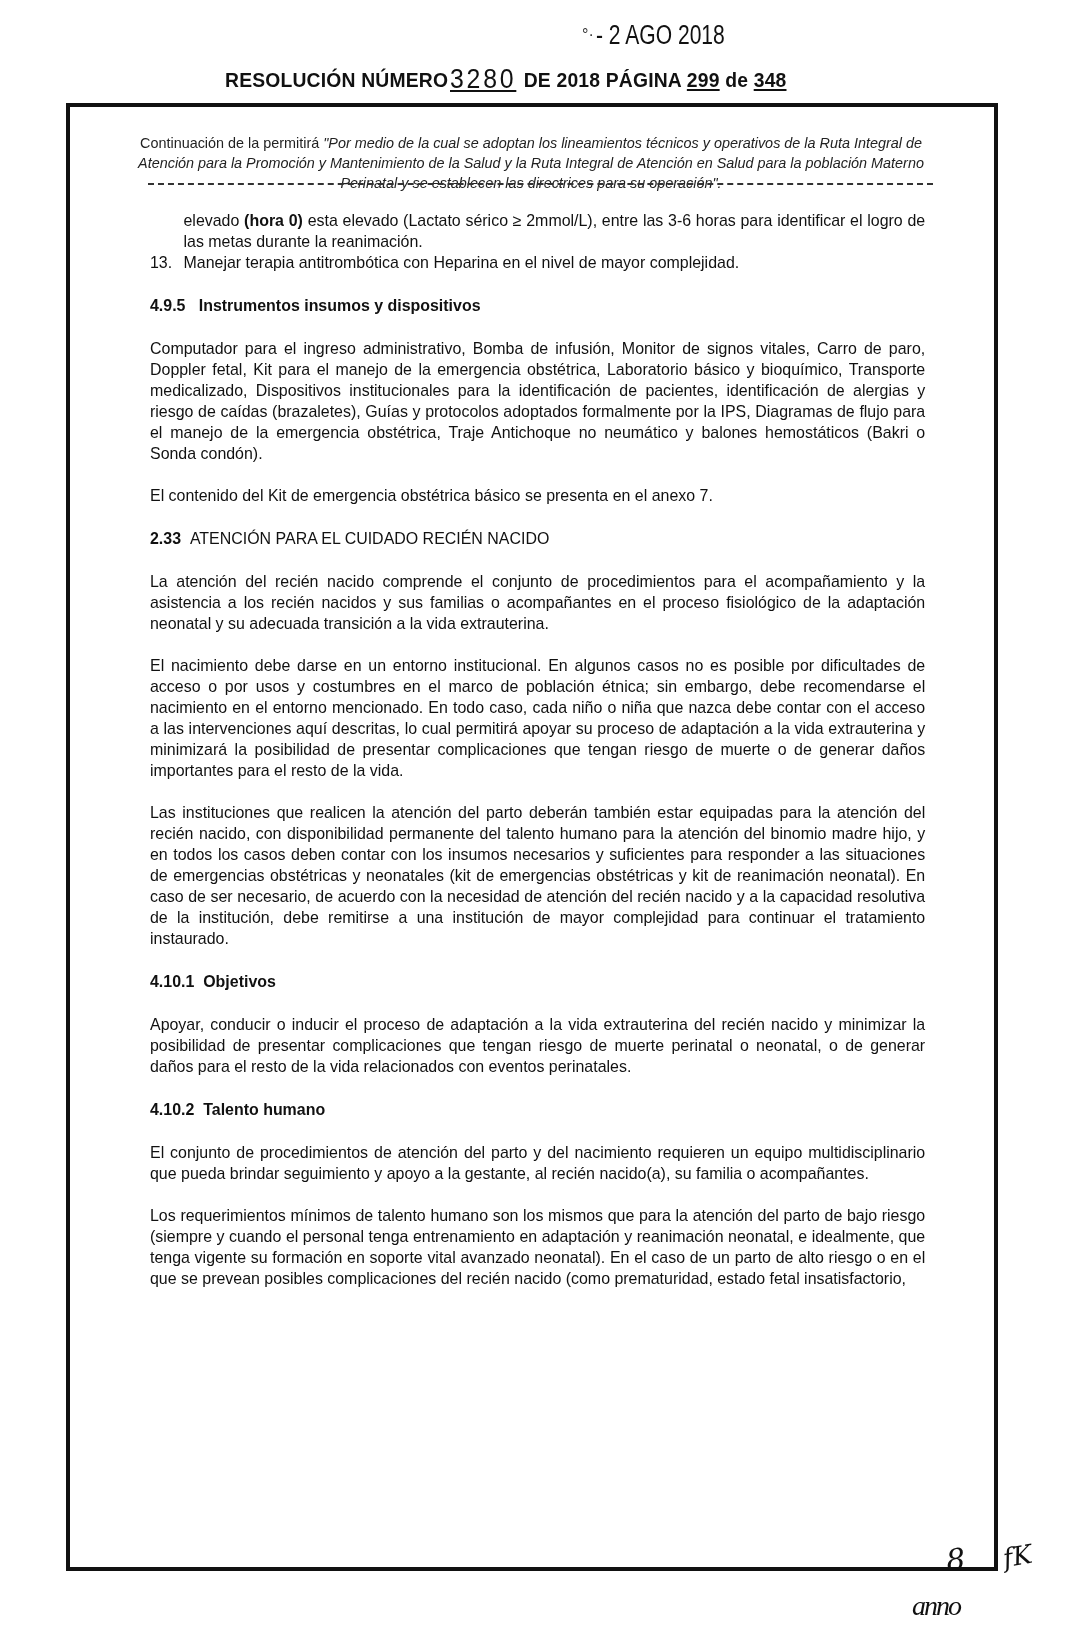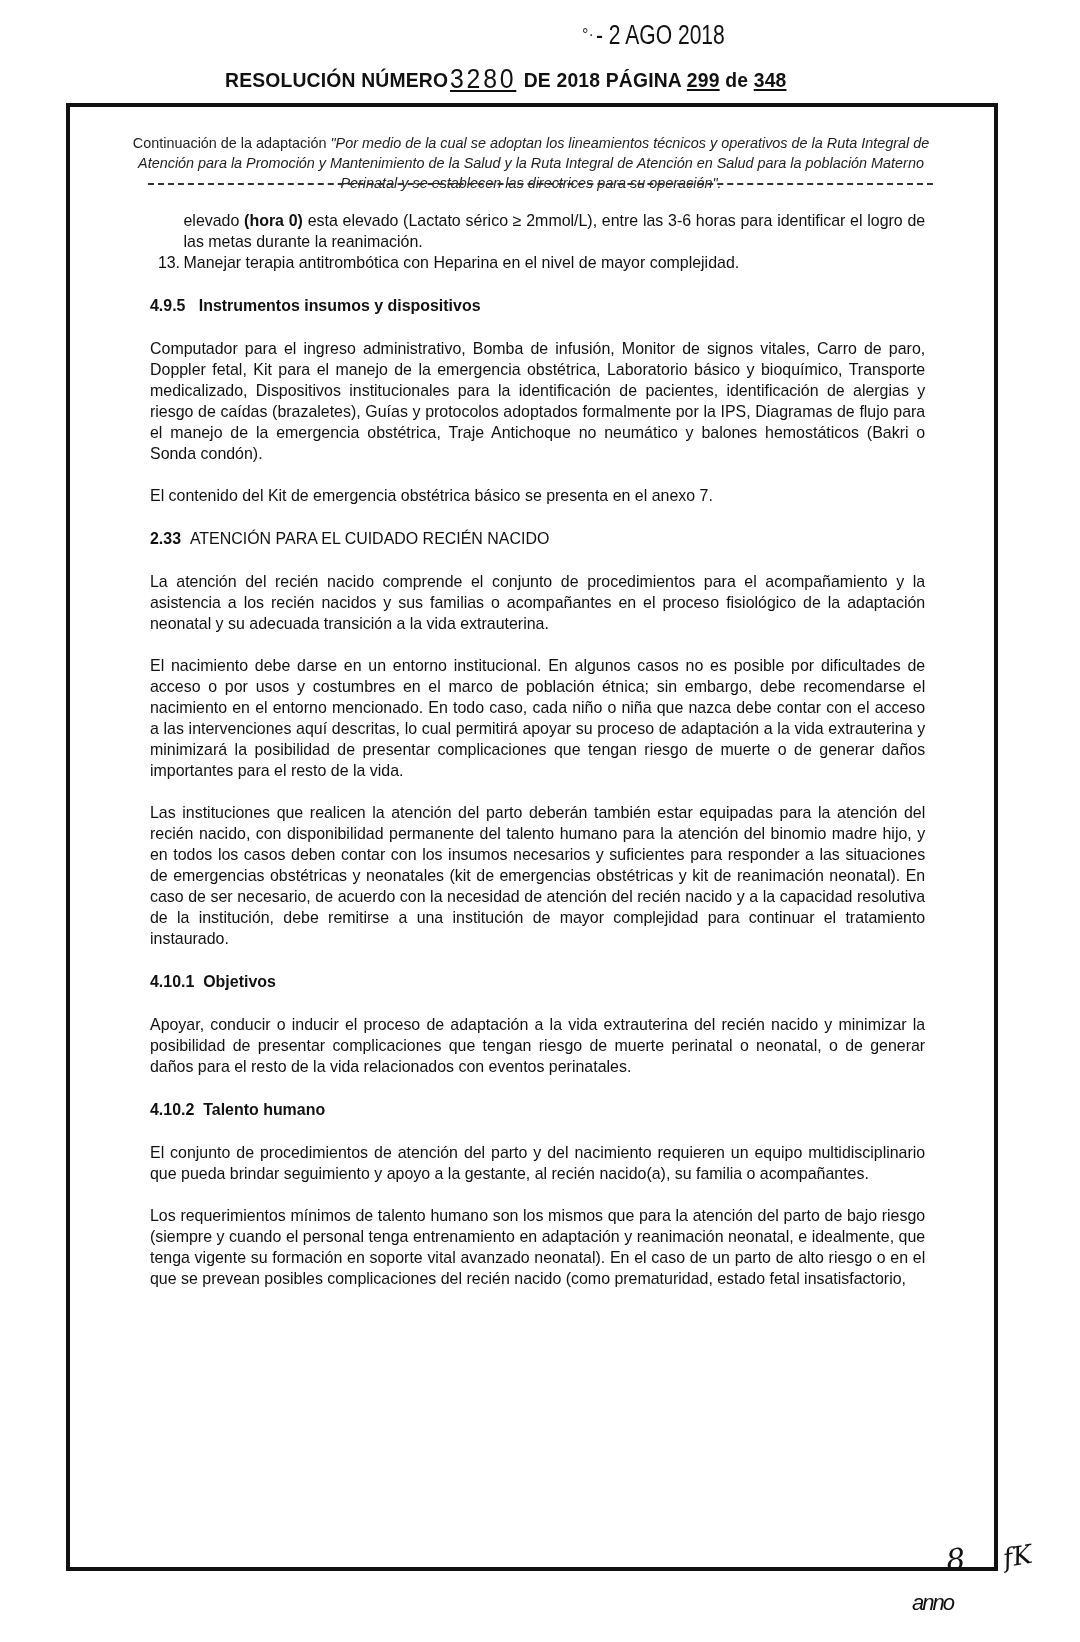--- a/index.html
+++ b/index.html
@@ -42,55 +42,55 @@
       border-top: 2px dashed #333;
     }
     .body {
       position: absolute; left: 150px; top: 210px; width: 787px;
       font-size: 16.2px; line-height: 21px; text-align: justify; color: #111;
       transform: scaleX(0.985); transform-origin: left top;
     }
     .body p { margin: 0; }
     .indent { padding-left: 34px; }
     .num-item { position: relative; padding-left: 34px; }
-    .num-item .num { position: absolute; left: 8px; }
+    .num-item .num { position: absolute; left: 0; }
     .h { font-weight: bold; }
     .sec-title { margin: 0; }
     .sig-8 {
       position: absolute; left: 946px; top: 1542px; font-family: "DejaVu Serif", serif;
       font-size: 30px; font-style: italic; color: #111; transform: rotate(-6deg);
     }
     .sig-initials {
       position: absolute; left: 1003px; top: 1541px; font-family: "DejaVu Serif", serif;
       font-size: 26px; font-style: italic; color: #111; transform: rotate(-10deg);
     }
     .sig-scrawl {
-      position: absolute; left: 912px; top: 1590px; font-family: Liberation Sans, sans-serif;
-      font-size: 22px; font-style: italic; color: #111; letter-spacing: -2px;
+      position: absolute; left: 912px; top: 1590px; font-family: Liberation Serif, serif;
+      font-size: 28px; font-style: italic; color: #111; letter-spacing: -2px;
     }
   </style>
 </head>
 <body>
 
 <div class="page-header">
   <span class="stamp-mark">°·</span>
   <span class="stamp-date">- 2 AGO 2018</span>
   <div class="res-title">
     <span>RESOLUCIÓN NÚMERO</span><span class="res-num">3280</span>
     <span>DE 2018 PÁGINA</span>
     <span class="u">299</span>
     <span>de</span>
     <span class="u">348</span>
   </div>
 </div>
 
 <div class="frame"></div>
 
 <div class="intro">
-  <span>Continuación de la adaptación </span><i>"Por medio de la cual se adoptan los lineamientos técnicos y operativos de la Ruta Integral de Atención para la Promoción y Mantenimiento de la Salud y la Ruta Integral de Atención en Salud para la población Materno Perinatal y se establecen las directrices para su operación".</i>
+  <span>Continuación de la permitirá </span><i>"Por medio de la cual se adoptan los lineamientos técnicos y operativos de la Ruta Integral de Atención para la Promoción y Mantenimiento de la Salud y la Ruta Integral de Atención en Salud para la población Materno Perinatal y se establecen las directrices para su operación".</i>
 </div>
 <div class="dash-rule"></div>
 
 <div class="body">
   <p class="indent"><span>elevado </span><span class="h">(hora 0)</span><span> esta elevado (Lactato sérico ≥ 2mmol/L), entre las 3-6 horas para identificar el logro de las metas durante la reanimación.</span></p>
   <p class="num-item"><span class="num">13.</span><span>Manejar terapia antitrombótica con Heparina en el nivel de mayor complejidad.</span></p>
   <div style="height:22px"></div>
 
   <p class="sec-title h"><span>4.9.5</span>&nbsp;&nbsp;&nbsp;<span>Instrumentos insumos y dispositivos</span></p>
   <div style="height:22px"></div>

